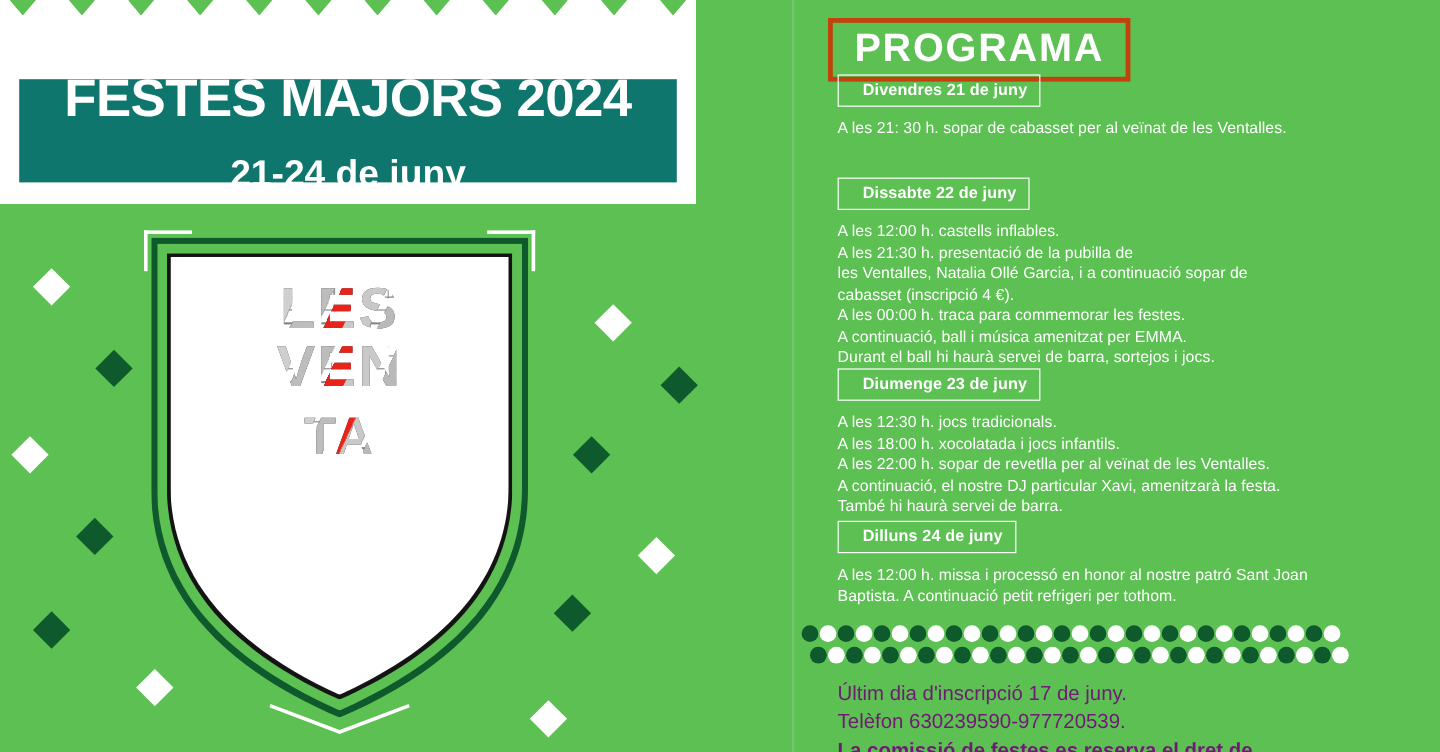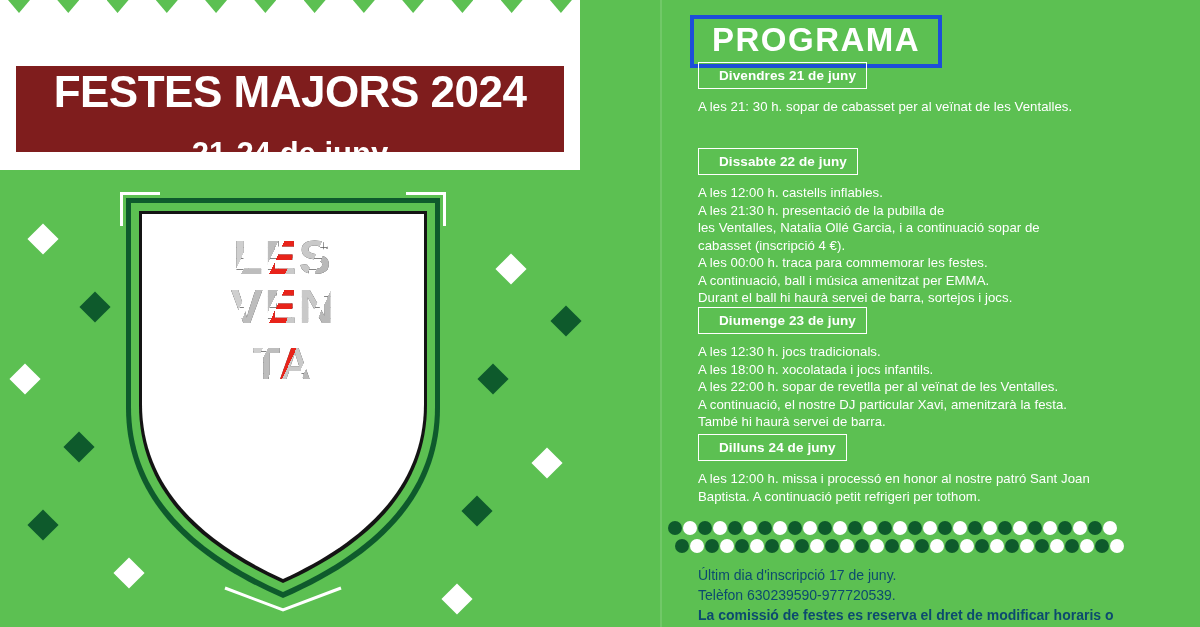--- a/index.html
+++ b/index.html
@@ -43,23 +43,23 @@
     padding:0 8px;
     pointer-events:none;
   }
   .notch{
     width:22px; height:13px;
     background:#5cc052;
     clip-path: polygon(0 0, 100% 0, 50% 100%);
   }
   .banner-inner{
     position:absolute; left:16px; top:18px; right:16px; bottom:18px;
-    background:#7f1d1d;
+    background:#0f766e;
     display:flex; flex-direction:column;
-    align-items:center; justify-content:space-between;margin-top:48px;
+    align-items:center; justify-content:center;margin-top:48px;
   }
   .banner-title{
     color:#ffffff;
     font-size:44px; font-weight:bold; letter-spacing:-0.5px;
     line-height:1;
     margin-top:4px;
   }
   .banner-rule{
     width:86%; height:2px; background:#ffffff;
     margin:13px 0 11px 0;
@@ -131,21 +131,21 @@
   .sline.l1{ font-size:48px; }
   .sline.l2{ font-size:48px; margin-top:2px; }
   .sline.l3{ font-size:44px; margin-top:12px; }
   .sline.l4{ font-size:48px; margin-top:8px; }
 
   
   .right-panel{ position:absolute; left:660px; top:0; width:540px; height:627px; }
 
   .prog-head{
     position:absolute; left:30px; top:15px;
-    border:4px solid #1d4ed8;
+    border:4px solid #c2410c;
     padding:4px 18px 6px 18px;
   }
   .prog-head span{
     color:#ffffff; font-size:33px; font-weight:bold; letter-spacing:1.5px;
     line-height:1.05; display:block;
   }
 
   .day-block{ position:absolute; left:38px; width:470px; }
   .day-tag{
     display:inline-block;
@@ -165,21 +165,21 @@
   
   .dots{ position:absolute; left:668px; top:521px; width:460px; height:38px; }
   .dotrow{ position:absolute; left:0; display:flex; }
   .dotrow.r1{ top:0; }
   .dotrow.r2{ top:18px; }
   .dot{ width:14px; height:14px; border-radius:50%; margin-right:1px; }
   .dot.d{ background:#0e5a2c; }
   .dot.w{ background:#ffffff; }
 
   .footer{ position:absolute; left:698px; top:566px; width:420px; }
-  .footer div{ color:#0c4a6e; font-size:14px; line-height:1.42; }
+  .footer div{ color:#701a75; font-size:17px; line-height:1.42; }
   .footer div.b{ font-weight:bold; }
 </style>
 </head>
 <body>
 
 <div id="poster">
 
   <div class="panel-divider"></div>
 
   <div class="left-panel">

